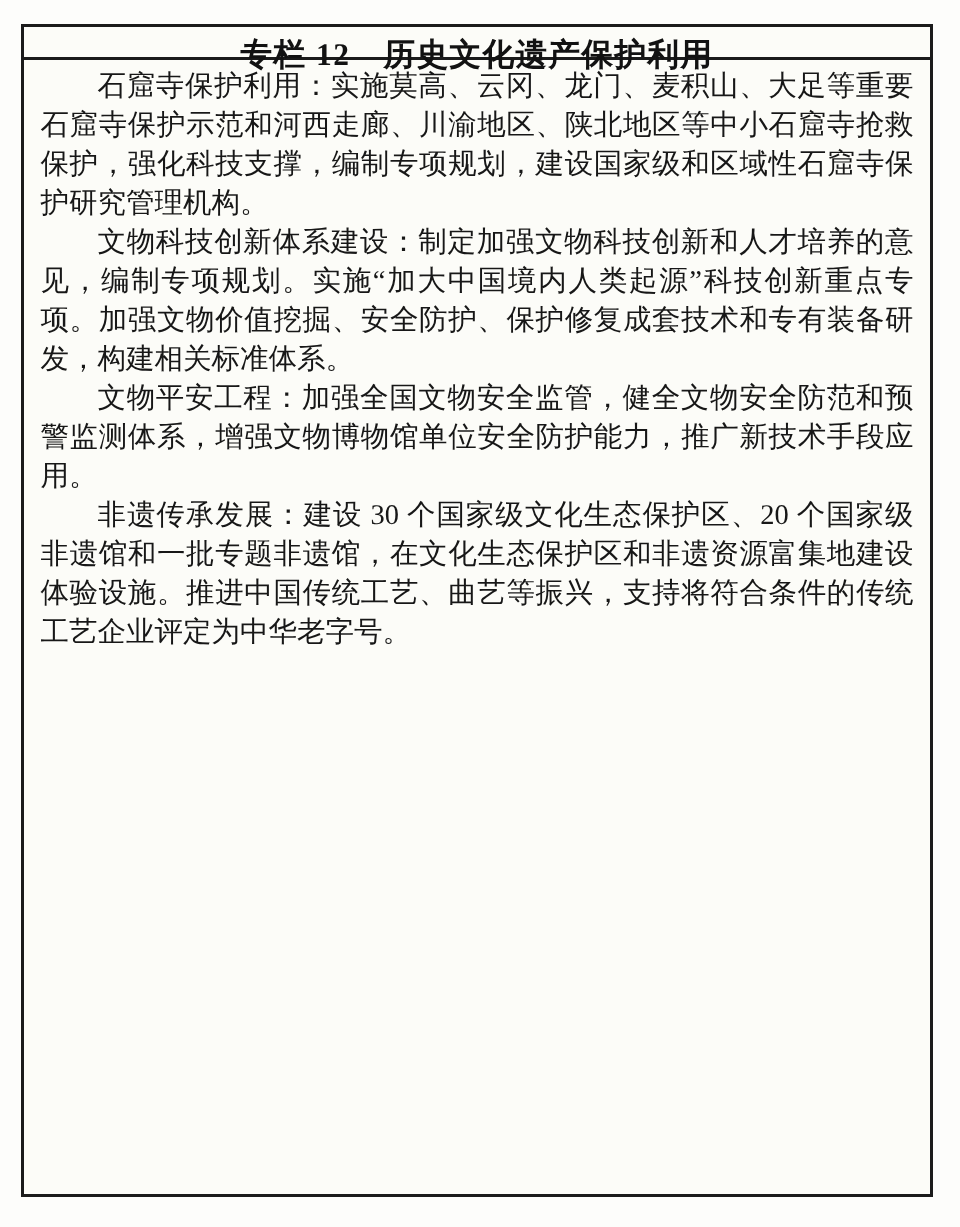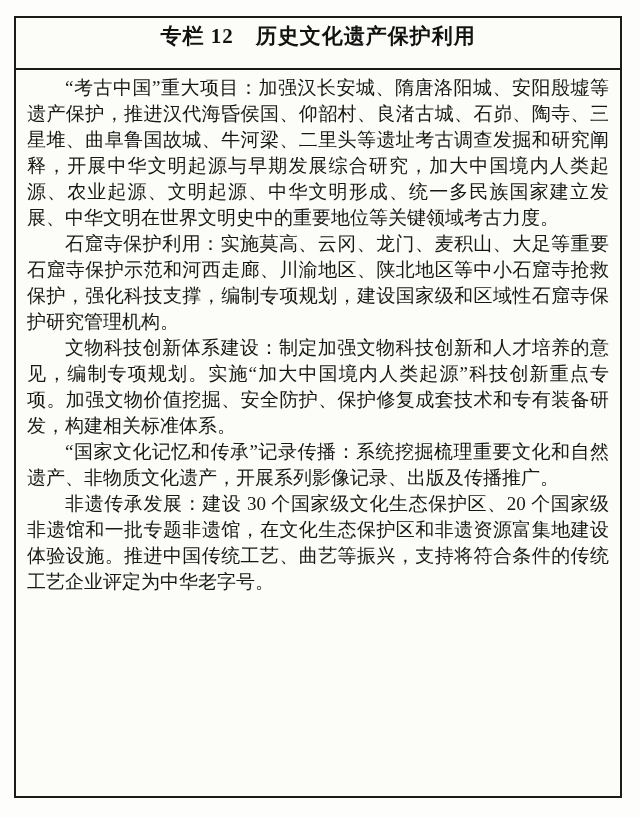--- a/index.html
+++ b/index.html
@@ -22,21 +22,21 @@
     position: absolute;
     left: 14px;
     top: 16px;
     width: 608px;
     height: 782px;
     border: 2px solid #1b1b1b;
     background: #fcfcf8;
     overflow: hidden;
   }
   .panel-title {
-    height: 52px;
+    height: 22px;
     line-height: 37px;
     text-align: center;
     font-weight: bold;
     font-size: 21px;
     letter-spacing: 1px;
     color: #121212;
     border-bottom: 2px solid #1b1b1b;
     white-space: pre;
   }
   .panel-body {
@@ -52,20 +52,19 @@
     text-indent: 2em;
   }
 </style>
 </head>
 <body>
 
 <div class="page">
   <div class="panel">
     <div class="panel-title">专栏 12　历史文化遗产保护利用</div>
     <div class="panel-body">
-        <p class="para">“考古中国”重大项目：加强汉长安城、隋唐洛阳城、安阳殷墟等遗产保护，推进汉代海昏侯国、仰韶村、良渚古城、石峁、陶寺、三星堆、曲阜鲁国故城、牛河梁、二里头等遗址考古调查发掘和研究阐释，开展中华文明起源与早期发展综合研究，加大中国境内人类起源、农业起源、文明起源、中华文明形成、统一多民族国家建立发展、中华文明在世界文明史中的重要地位等关键领域考古力度。</p>
         <p class="para">石窟寺保护利用：实施莫高、云冈、龙门、麦积山、大足等重要石窟寺保护示范和河西走廊、川渝地区、陕北地区等中小石窟寺抢救保护，强化科技支撑，编制专项规划，建设国家级和区域性石窟寺保护研究管理机构。</p>
         <p class="para">文物科技创新体系建设：制定加强文物科技创新和人才培养的意见，编制专项规划。实施“加大中国境内人类起源”科技创新重点专项。加强文物价值挖掘、安全防护、保护修复成套技术和专有装备研发，构建相关标准体系。</p>
-        <p class="para">“国家文化记忆和传承”记录传播：系统挖掘梳理重要文化和自然遗产、非物质文化遗产，开展系列影像记录、出版及传播推广。</p>
+        <p class="para">文物平安工程：加强全国文物安全监管，健全文物安全防范和预警监测体系，增强文物博物馆单位安全防护能力，推广新技术手段应用。</p>
         <p class="para">非遗传承发展：建设 30 个国家级文化生态保护区、20 个国家级非遗馆和一批专题非遗馆，在文化生态保护区和非遗资源富集地建设体验设施。推进中国传统工艺、曲艺等振兴，支持将符合条件的传统工艺企业评定为中华老字号。</p>
       </div>
   </div>
 </div>
 
 </body></html>

